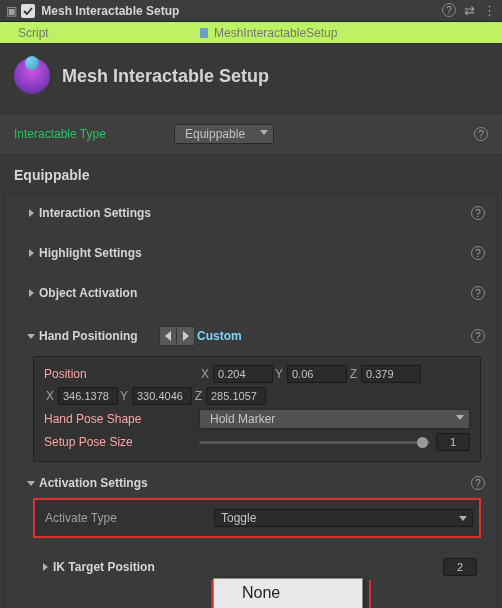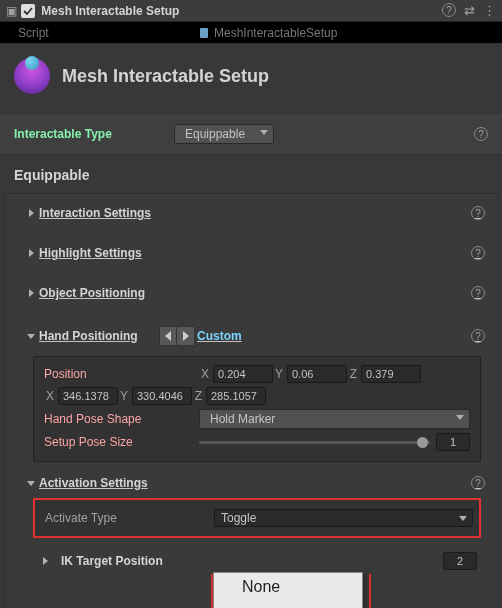--- a/index.html
+++ b/index.html
@@ -3,40 +3,40 @@
 <meta charset="utf-8">
 <style>
   * { box-sizing: border-box; margin: 0; padding: 0; font-family: Arial, sans-serif; }
   body { background: #383838; color: #c4c4c4; font-size: 12px; width: 502px; }
   .titlebar { background: #3c3c3c; display: flex; align-items: center; padding: 2px 6px; height: 22px; border-bottom: 1px solid #222; }
   .titlebar-check { width: 14px; height: 14px; background: #dedede; margin-right: 6px; display: flex; align-items: center; justify-content: center; border-radius: 2px; }
   .titlebar-check svg { width: 10px; height: 10px; }
   .titlebar-title { font-weight: bold; color: #d4d4d4; flex: 1; }
   .titlebar-icons { display: flex; gap: 8px; }
   .titlebar-ico { color: #a0a0a0; font-size: 13px; }
-  .script-row { display: flex; align-items: center; padding: 4px 8px; background: #000000; height: 22px; border-bottom: 1px solid #323232; }
+  .script-row { display: flex; align-items: center; padding: 4px 8px; background: #bef264; height: 22px; border-bottom: 1px solid #323232; }
   .script-label { color: #777; width: 190px; padding-left: 10px; }
   .script-val { color: #777; display: flex; align-items: center; gap: 4px; }
   .script-val .fileico { width: 12px; height: 12px; }
   .header-row { display: flex; align-items: center; padding: 14px 14px 18px 14px; background: #383838; }
   .logo { width: 36px; height: 36px; margin-right: 12px; background: radial-gradient(circle at 50% 35%, #d056e0 0%, #8a3cc7 55%, #4a2a7a 100%); border-radius: 50%; position: relative; }
   .logo::before { content: ''; position: absolute; width: 14px; height: 14px; background: radial-gradient(circle at 30% 30%, #7cd4f0, #3a9ac0); border-radius: 50%; top: -2px; left: 11px; }
   .logo::after { content: ''; position: absolute; width: 44px; height: 10px; background: #3a2a5a; border-radius: 50%; bottom: -3px; left: -4px; z-index: -1; }
   .header-title { font-size: 18px; font-weight: bold; color: #d4d4d4; }
   .panel { background: #3f3f3f; margin: 1px 0 0 0; border: 1px solid #323232; border-left: none; border-right: none; }
   .row { display: flex; align-items: center; padding: 5px 10px; min-height: 26px; }
-  .row-bold { font-weight: bold; color: #86efac; }
+  .row-bold { font-weight: normal; color: #22c55e; }
   .help { margin-left: auto; color: #a0a0a0; font-size: 12px; width: 14px; height: 14px; border: 1px solid #888; border-radius: 50%; display: flex; align-items: center; justify-content: center; font-size: 10px; }
   .dropdown { background: #515151; border: 1px solid #292929; border-radius: 2px; padding: 2px 20px 2px 10px; position: relative; min-width: 100px; height: 20px; display: flex; align-items: center; }
   .dropdown .chev { position: absolute; right: 5px; top: 5px; }
   .chev { width: 0; height: 0; border-left: 4px solid transparent; border-right: 4px solid transparent; border-top: 5px solid #b0b0b0; display: inline-block; }
   .chev-right { border-top: 4px solid transparent; border-bottom: 4px solid transparent; border-left: 5px solid #b0b0b0; border-right: none; display: inline-block; }
   .section-title { font-size: 14px; font-weight: bold; color: #d4d4d4; padding: 12px 14px 10px 14px; }
   .inner { padding: 6px 8px 10px 14px; }
-  .foldout { display: flex; align-items: center; padding: 6px 4px; text-decoration: underline; }
+  .foldout { display: flex; align-items: center; padding: 6px 4px; }
   .foldout .arrow { width: 16px; display: flex; justify-content: center; }
   .foldout-label { font-weight: bold; color: #d4d4d4; flex: 1; }
   .leftright { display: flex; gap: 0; }
   .lrbtn { width: 18px; height: 20px; background: #585858; border: 1px solid #323232; display: flex; align-items: center; justify-content: center; }
   .lrbtn:first-child { border-radius: 2px 0 0 2px; }
   .lrbtn:last-child { border-radius: 0 2px 2px 0; border-left: none; }
   .tri-l { width: 0; height: 0; border-top: 5px solid transparent; border-bottom: 5px solid transparent; border-right: 6px solid #ccc; }
   .tri-r { width: 0; height: 0; border-top: 5px solid transparent; border-bottom: 5px solid transparent; border-left: 6px solid #ccc; }
   .custom-label { font-weight: bold; margin-left: 2px; color: #7dd3fc; }
   .vecbox { background: #323232; border: 1px solid #222; border-radius: 2px; padding: 8px 10px 10px 10px; margin: 4px 8px 8px 14px; }
@@ -48,21 +48,21 @@
   .slider { flex: 1; height: 3px; background: #555; position: relative; border-radius: 2px; }
   .slider-thumb { position: absolute; width: 11px; height: 11px; background: #9a9a9a; border-radius: 50%; top: -4px; right: 2px; }
   .redbox { border: 2px solid #e03030; }
   .activate-row { display: flex; align-items: center; background: #323232; padding: 4px 6px 4px 10px; margin: 2px 8px 0 14px; height: 40px; }
   .activate-row.redbox { margin: 2px 8px 0 14px; }
   .toggle-drop { flex: 1; background: #2a2a2a; border: 1px solid #1a1a1a; border-radius: 2px; padding: 2px 6px; height: 18px; display: flex; align-items: center; position: relative; margin-left: 4px; }
   .toggle-drop .chev { position: absolute; right: 5px; top: 6px; }
   .popup { position: absolute; background: #e9e9e9; border: 1px solid #888; width: 150px; z-index: 10; box-shadow: 2px 2px 6px rgba(0,0,0,0.4); }
   .popup-item { padding: 5px 8px 5px 28px; color: #222; position: relative; font-size: 16px; }
   .popup-item.checked::before { content: '✓'; position: absolute; left: 10px; color: #222; }
-  .ik-row { display: flex; align-items: center; padding: 4px 4px 4px 4px; margin: 10px 8px 0 14px; gap: 8px; }
+  .ik-row { display: flex; align-items: center; padding: 4px 4px 4px 4px; margin: 16px 8px 0 14px; }
   .ik-num { background: #2a2a2a; border: 1px solid #1a1a1a; border-radius: 2px; width: 34px; height: 18px; text-align: center; color: #c4c4c4; font-size: 11px; display: flex; align-items: center; justify-content: center; margin-left: auto; }
   .popup-wrap { position: relative; margin: 0 8px 0 14px; border: 2px solid #e03030; border-top: none; height: 76px; }
   .popup-wrap .popup { left: 0; top: -2px; }
 </style>
 </head>
 <body>
 
 <div class="titlebar">
   <span style="color:#a0a0a0;margin-right:4px;">▣</span>
   <span class="titlebar-check">
@@ -121,21 +121,21 @@
         <span class="chev-right"></span>
       </span>
     <span class="foldout-label">Highlight Settings</span>
     <span class="help">?</span>
   </div>
 
   <div class="foldout" style="margin-top:14px;">
     <span class="arrow">
         <span class="chev-right"></span>
       </span>
-    <span class="foldout-label">Object Positioning</span>
+    <span class="foldout-label">Object Activation</span>
     <span class="help">?</span>
   </div>
 
   <div class="foldout" style="margin-top:14px;">
     <span class="arrow">
         <span class="chev"></span>
       </span>
     <span class="foldout-label" style="flex:0 0 120px;">Hand Positioning</span>
     <div class="leftright">
       <div class="lrbtn">

